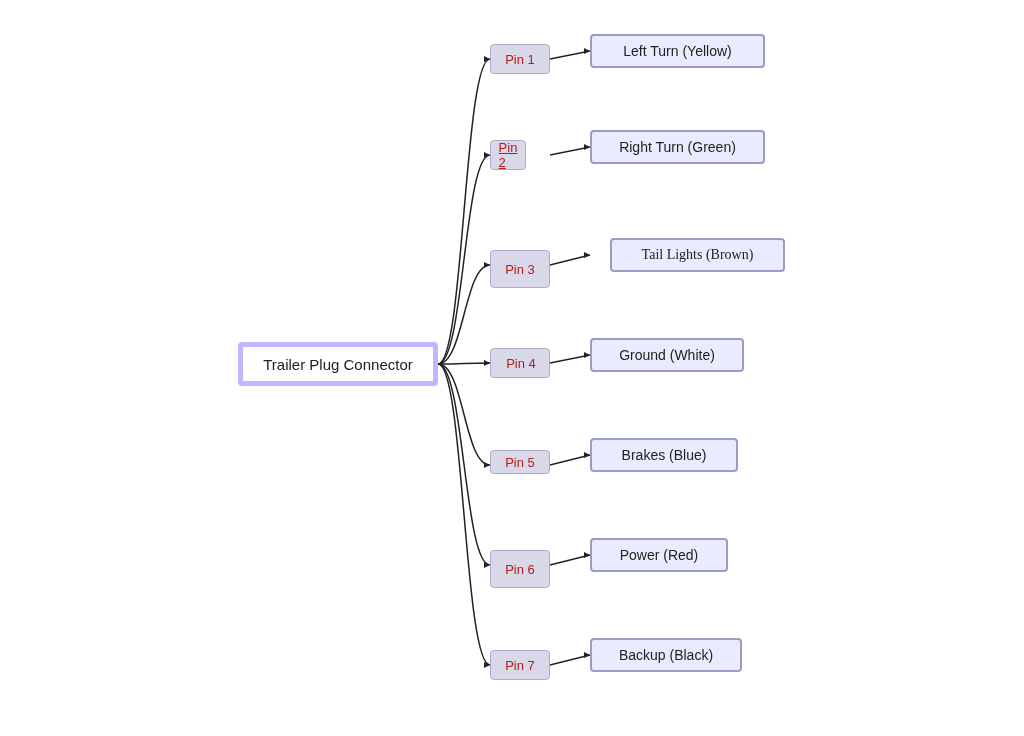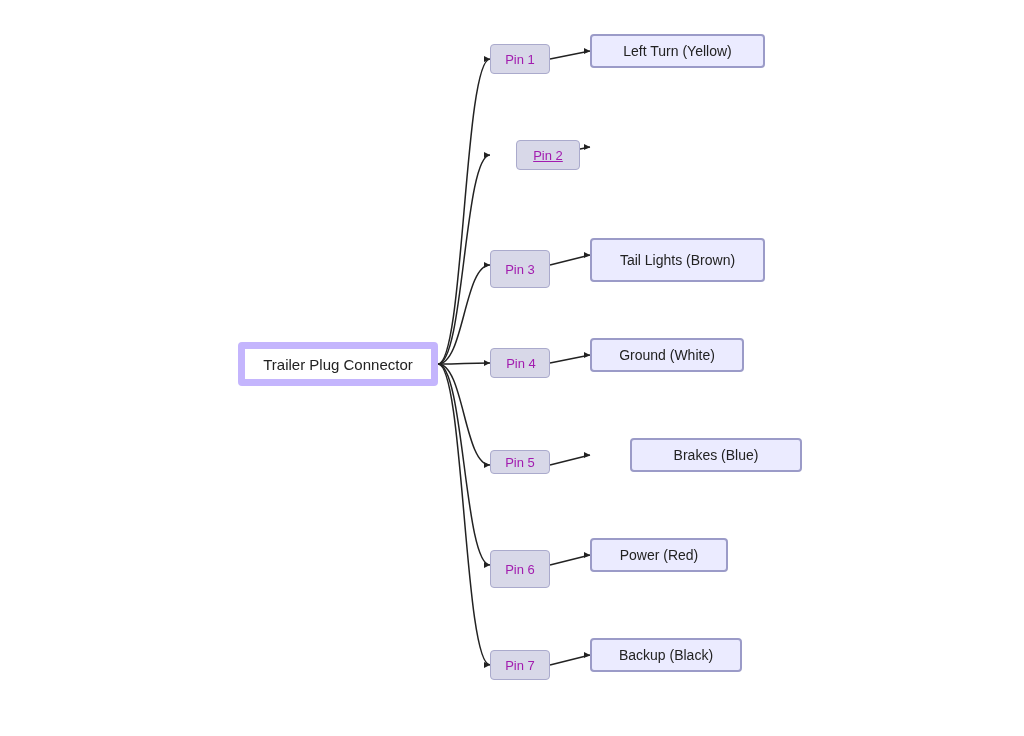--- a/index.html
+++ b/index.html
@@ -27,33 +27,33 @@
       position: absolute;
       display: flex;
       align-items: center;
       justify-content: center;
       font-size: 14px;
       font-weight: 400;
       color: #222;
     }
     .node-center {
       background: #ffffff;
-      border: 7px solid #c4b5fd;
+      border: 5px solid #c4b5fd;
       border-radius: 4px;
       padding: 10px 18px;
       font-size: 15px;
       font-weight: 500;
     }
     .node-pin {
       background: #d8d8e8;
       border: 1px solid #aaaacc;
       border-radius: 4px;
       padding: 5px 10px;
       font-size: 13px;
-      color: #a21caf;
+      color: #b91c1c;
     }
     .node-function {
       background: #ebebff;
       border: 2px solid #9b9bc8;
       border-radius: 4px;
       padding: 13px 14px;
       font-size: 14px;
       color: #222;
     }
   </style>
@@ -92,21 +92,21 @@
       <polygon points="490,665 484,662 484,668" fill="#222"></polygon>
     </svg>
 
   <div class="node node-center" id="center-node" style="left:238px; top:342px; width:200px; height:44px;">
     <span>Trailer Plug Connector</span>
   </div>
 
   <div class="node node-pin" id="pin1" style="left:490px; top:44px; width:60px; height:30px;">
     <span>Pin 1</span>
   </div>
-  <div class="node node-pin" id="pin2" style="left:516px; top:140px; width:64px; height:30px;text-decoration:underline;">
+  <div class="node node-pin" id="pin2" style="left:490px; top:140px; width:36px; height:30px;text-decoration:underline;">
     <span>Pin 2</span>
   </div>
   <div class="node node-pin" id="pin3" style="left:490px; top:250px; width:60px; height:38px;">
     <span>Pin 3</span>
   </div>
   <div class="node node-pin" id="pin4" style="left:490px; top:348px; width:60px; height:30px;padding-left:12px;">
     <span>Pin 4</span>
   </div>
   <div class="node node-pin" id="pin5" style="left:490px; top:450px; width:60px; height:24px;">
     <span>Pin 5</span>
@@ -114,27 +114,30 @@
   <div class="node node-pin" id="pin6" style="left:490px; top:550px; width:60px; height:38px;">
     <span>Pin 6</span>
   </div>
   <div class="node node-pin" id="pin7" style="left:490px; top:650px; width:60px; height:30px;">
     <span>Pin 7</span>
   </div>
 
   <div class="node node-function" id="fn1" style="left:590px; top:34px; width:175px; height:34px;">
     <span>Left Turn (Yellow)</span>
   </div>
-  <div class="node node-function" id="fn3" style="left:590px; top:238px; width:175px; height:44px;">
+  <div class="node node-function" id="fn2" style="left:590px; top:130px; width:175px; height:34px;">
+    <span>Right Turn (Green)</span>
+  </div>
+  <div class="node node-function" id="fn3" style="left:610px; top:238px; width:175px; height:34px;font-family:Liberation Serif, serif;">
     <span>Tail Lights (Brown)</span>
   </div>
   <div class="node node-function" id="fn4" style="left:590px; top:338px; width:154px; height:34px;">
     <span>Ground (White)</span>
   </div>
-  <div class="node node-function" id="fn5" style="left:590px; top:438px; width:172px; height:34px;margin-left:40px;">
+  <div class="node node-function" id="fn5" style="left:590px; top:438px; width:148px; height:34px;">
     <span>Brakes (Blue)</span>
   </div>
   <div class="node node-function" id="fn7" style="left:590px; top:638px; width:152px; height:34px;">
     <span>Backup (Black)</span>
   </div>
   <div class="node node-function" id="fn6" style="left:590px; top:538px; width:138px; height:34px;">
     <span>Power (Red)</span>
   </div>
 </div>
 

